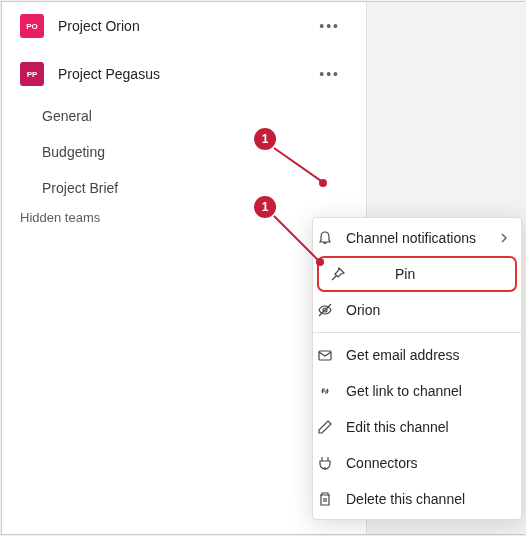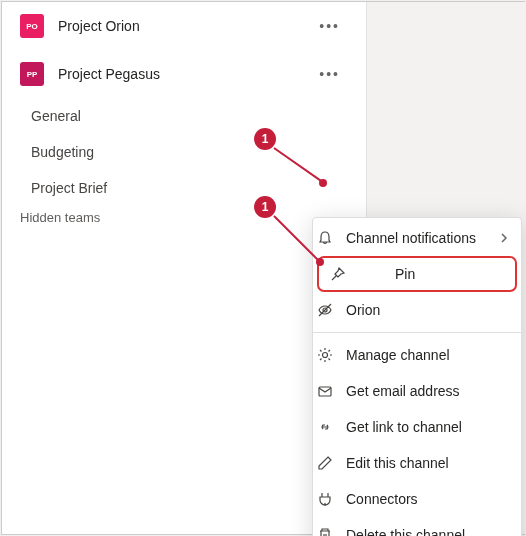--- a/index.html
+++ b/index.html
@@ -61,21 +61,21 @@
     .more-dots {
       font-size: 14px;
       color: #666;
       padding: 4px 8px;
       cursor: pointer;
       letter-spacing: 2px;
     }
     .channel-row {
       display: flex;
       align-items: center;
-      padding: 8px 18px 8px 29px;
+      padding: 8px 18px 8px 40px;
       height: 36px;
       font-size: 14px;
       color: #484644;
       cursor: pointer;
       position: relative;
     }
     .channel-row.selected {
       background: #eeeeee;
     }
     .channel-more {
@@ -236,29 +236,20 @@
             <path d="M2 8 C2 8 4 4 8 4 C12 4 14 8 14 8 C14 8 12 12 8 12 C4 12 2 8 2 8 Z M2 14 L14 2"></path>
             <circle cx="8" cy="8" r="2"></circle>
           </svg>
       </span>
       <span>Orion</span>
     </div>
     <div class="menu-divider"></div>
     <div class="menu-item">
       <span class="menu-icon">
         <svg width="16" height="16" viewBox="0 0 16 16" fill="none" stroke="currentColor" stroke-width="1.2">
-            <circle cx="8" cy="8" r="2.5"></circle>
-            <path d="M8 1 L8 3 M8 13 L8 15 M1 8 L3 8 M13 8 L15 8 M3 3 L4.5 4.5 M11.5 11.5 L13 13 M3 13 L4.5 11.5 M11.5 4.5 L13 3"></path>
-          </svg>
-      </span>
-      <span>Manage channel</span>
-    </div>
-    <div class="menu-item">
-      <span class="menu-icon">
-        <svg width="16" height="16" viewBox="0 0 16 16" fill="none" stroke="currentColor" stroke-width="1.2">
             <rect x="2" y="4" width="12" height="9" rx="1"></rect>
             <path d="M2 5 L8 9 L14 5"></path>
           </svg>
       </span>
       <span>Get email address</span>
     </div>
     <div class="menu-item">
       <span class="menu-icon">
         <svg width="16" height="16" viewBox="0 0 16 16" fill="none" stroke="currentColor" stroke-width="1.2">
             <path d="M6 10 A3 3 0 0 1 6 6 L8 6 M10 6 A3 3 0 0 1 10 10 L8 10 M6 8 L10 8"></path>

